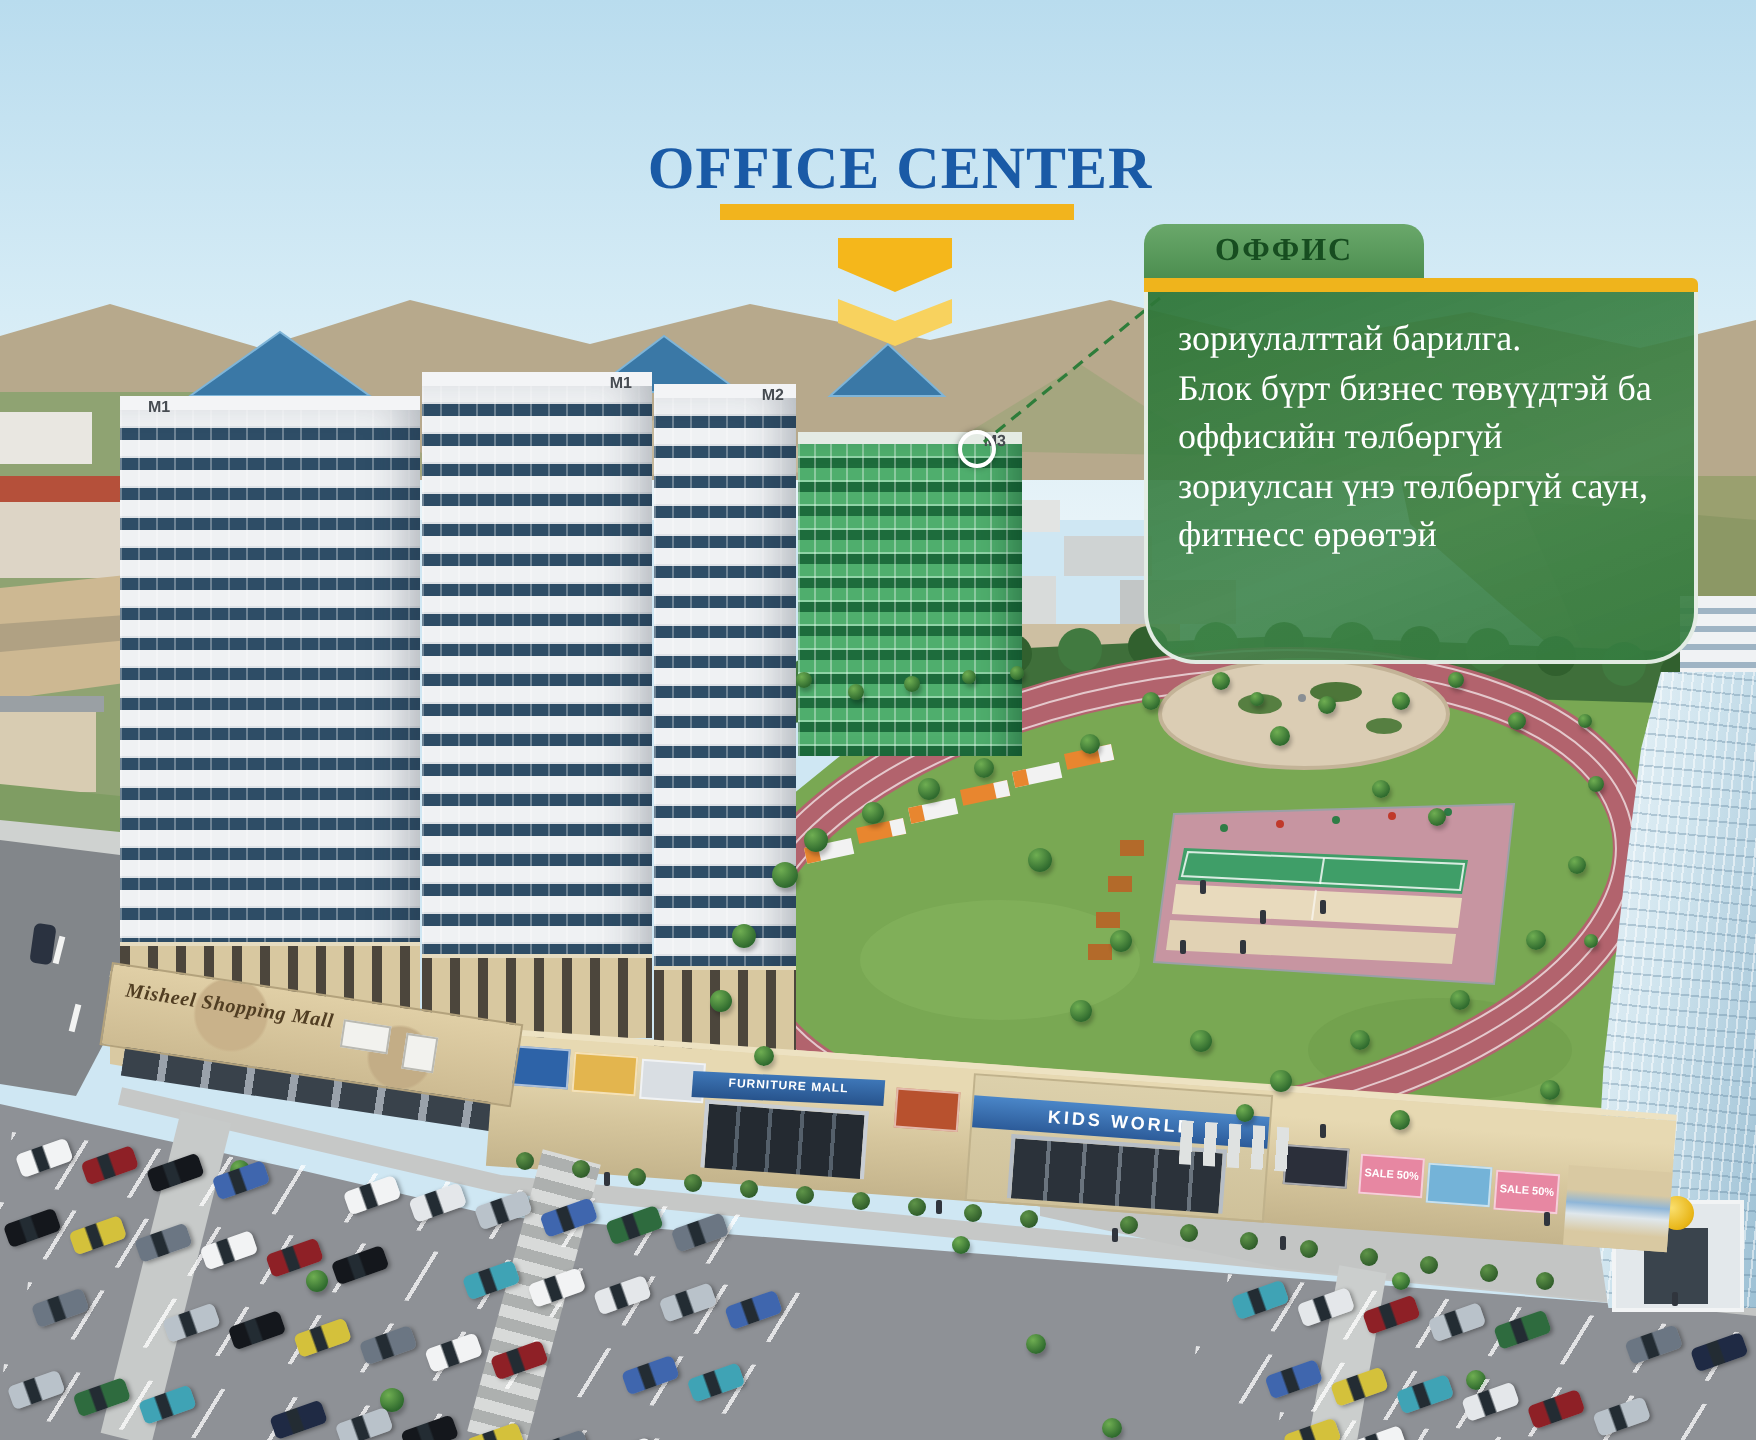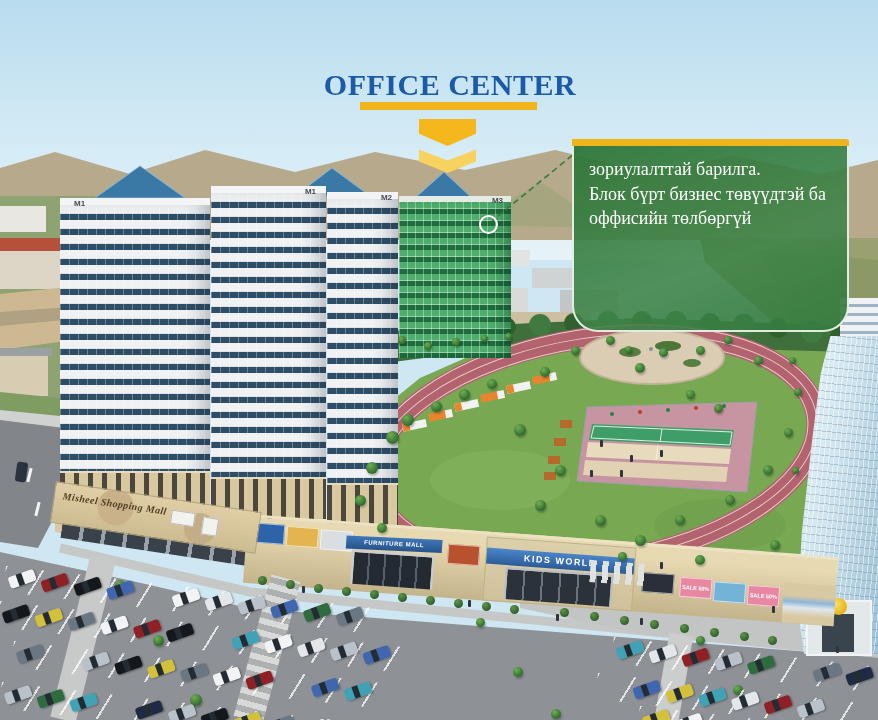--- a/index.html
+++ b/index.html
@@ -14,21 +14,21 @@
   .tower{position:absolute;z-index:15;
     background:
       repeating-linear-gradient(90deg, rgba(255,255,255,.30) 0 1px, rgba(255,255,255,0) 1px 9px),
       repeating-linear-gradient(180deg,#eff1f3 0 8px,#dfe3e7 8px 9px,#2e4d66 9px 15px);
     border-top:7px solid #f3f4f6;
     box-shadow:inset -16px 0 20px -10px rgba(25,40,55,.30);}
   .t-green{background:
       repeating-linear-gradient(90deg, rgba(255,255,255,.35) 0 1px, rgba(255,255,255,0) 1px 8px),
       repeating-linear-gradient(180deg,#4fae6d 0 6px,#8fd3a6 6px 7px,#1d6c3c 7px 12px);
     border-top:6px solid #e4ebe4;
-    box-shadow:inset -14px 0 16px -8px rgba(0,50,25,.40);}
+    box-shadow:inset -14px 0 16px -8px rgba(0,50,25,.40);margin-top:20px;}
   .tower-label{position:absolute;top:-6px;font:bold 8px "Liberation Sans",sans-serif;color:#474c52;}
   .tower .base{position:absolute;left:0;right:0;bottom:0;height:40px;
     background:repeating-linear-gradient(90deg,#4c463c 0 5px,#d8c8a0 5px 14px);
     border-top:2px solid #e6dcc0;}
   
   .canopy{left:56px;top:481px;width:206px;height:40px;transform:rotate(8.6deg);transform-origin:0 0;
     background:
       radial-gradient(circle at 30% 40%, #c9b28a 0 12%, rgba(0,0,0,0) 13%),
       radial-gradient(circle at 72% 62%, #c3ad86 0 10%, rgba(0,0,0,0) 11%),
       linear-gradient(#e0cfa6,#cdbb92);
@@ -313,25 +313,28 @@
   <svg class="abs overlay" width="878" height="720">
     <line x1="580" y1="149" x2="492" y2="221" stroke="#2e7d3a" stroke-width="1.6" stroke-dasharray="6 4"></line>
   </svg>
   <div class="abs marker"></div>
 
   <div class="abs title">OFFICE CENTER</div>
   <div class="abs underline"></div>
   <div class="abs chev"></div>
   <div class="abs chev2"></div>
 
+  <div class="abs callout-tab">ОФФИС</div>
   <div class="abs callout-bar"></div>
   <div class="abs callout-body">
     <div class="line">зориулалттай барилга.</div>
     <div class="line">Блок бүрт бизнес төвүүдтэй ба</div>
     <div class="line">оффисийн төлбөргүй</div>
+    <div class="line">зориулсан үнэ төлбөргүй саун,</div>
+    <div class="line">фитнесс өрөөтэй</div>
   </div>
 
 <div class="tree" style="left: 385.5px; top: 430.5px; width: 13px; height: 13px;"></div>
     <div class="tree" style="left: 366px; top: 462px; width: 12px; height: 12px;"></div>
     <div class="tree" style="left: 354.5px; top: 494.5px; width: 11px; height: 11px;"></div>
     <div class="tree" style="left: 377px; top: 523px; width: 10px; height: 10px;"></div>
     <div class="tree" style="left: 402px; top: 414px; width: 12px; height: 12px;"></div>
     <div class="tree" style="left: 430.5px; top: 400.5px; width: 11px; height: 11px;"></div>
     <div class="tree" style="left: 458.5px; top: 388.5px; width: 11px; height: 11px;"></div>
     <div class="tree" style="left: 487px; top: 379px; width: 10px; height: 10px;"></div>

